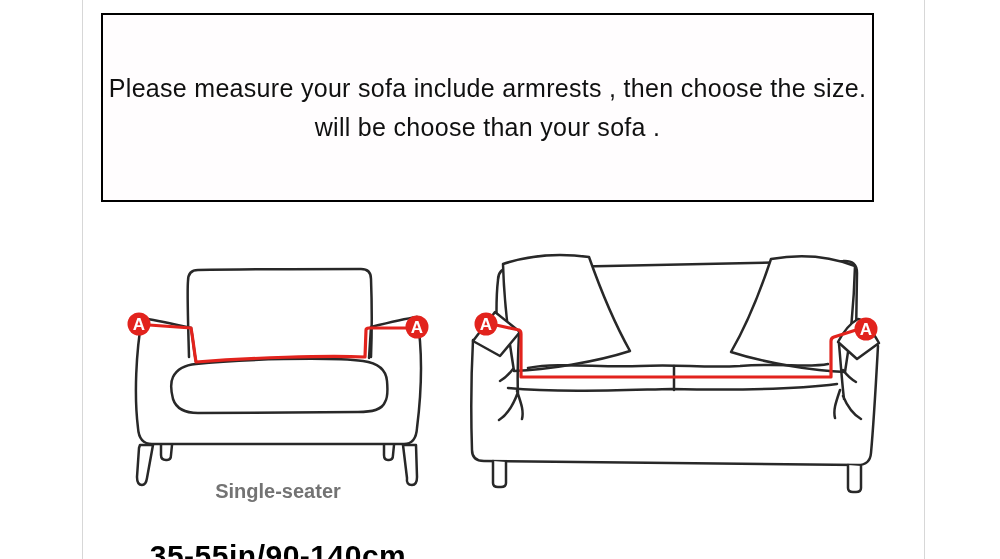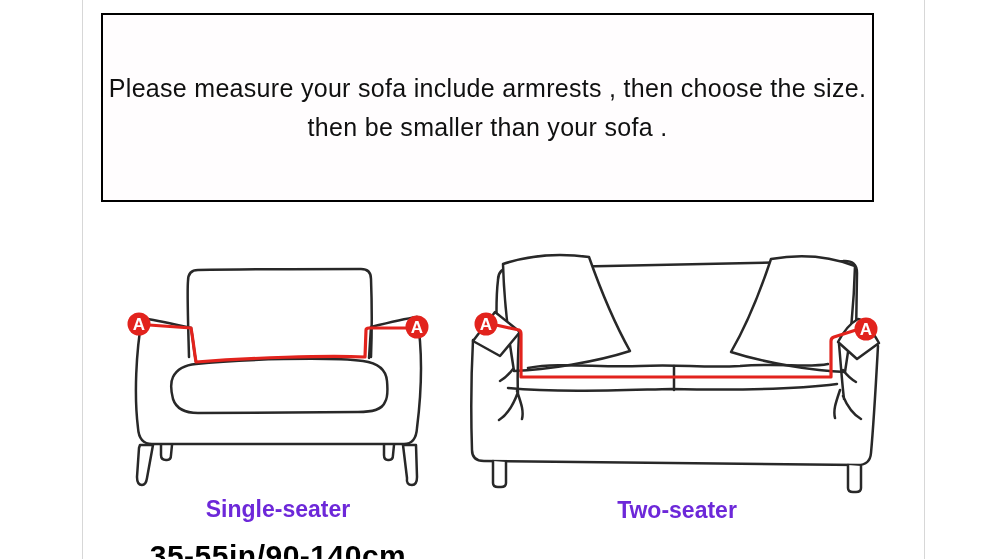--- a/index.html
+++ b/index.html
@@ -14,22 +14,22 @@
     position:absolute;left:101px;top:13px;width:769px;height:185px;
     border:2px solid #000000;background:#fffdfe;
     display:flex;flex-direction:column;align-items:center;justify-content:center;
   }
   .notice-line{
     font-size:25px;line-height:39px;color:#101010;text-align:center;
     letter-spacing:0.3px;white-space:nowrap;
   }
   .art{position:absolute;left:0;top:0;}
   .size-label{
-    position:absolute;font-weight:bold;font-size:23px;color:#6d28d9;
-    text-align:center;white-space:nowrap;margin-top:16px;
+    position:absolute;font-weight:bold;font-size:20px;color:#737373;
+    text-align:center;white-space:nowrap;
   }
   .size-range{
     position:absolute;font-weight:bold;font-size:30px;color:#000000;
     text-align:center;white-space:nowrap;letter-spacing:0.5px;margin-top:35px;
   }
   .lbl-single{left:128px;top:480px;width:300px;}
   .rng-single{left:88px;top:504px;width:380px;}
   .lbl-two{left:522px;top:481px;width:310px;}
   .rng-two{left:522px;top:504px;width:330px;}
   svg .ink{stroke:#282828;stroke-width:2.5;fill:none;stroke-linecap:round;stroke-linejoin:round;}
@@ -44,21 +44,21 @@
 </head>
 <body>
 
 <div class="canvas">
 
   <div class="page-rule left"></div>
   <div class="page-rule right"></div>
 
   <div class="notice-box">
     <div class="notice-line">Please measure your sofa include armrests , then choose the size.</div>
-    <div class="notice-line">then be smaller than your sofa .</div>
+    <div class="notice-line">will be choose than your sofa .</div>
   </div>
 
   <svg class="art" width="1000" height="559" viewBox="0 0 1000 559">
 
     <g>
 
       <path class="ink-fill" d="M189,357 C188,320 187,292 188,281 Q188,270 198,270 C250,269 310,269 361,269 Q371,269 371,279 C372,305 372,331 371,357"></path>
 
       <path class="ink-fill" d="M196,364 C240,359 330,357 363,361 C378,363 386,369 387,381 C388,392 387,399 385,402 C382,410 372,412 358,412 L198,413 C184,413 176,408 173,399 C171,391 170,383 173,377 C177,369 185,365 196,364 Z"></path>
 
@@ -119,15 +119,14 @@
       </g>
       <g>
         <circle class="badge" cx="866" cy="329" r="11.5"></circle>
         <text class="badge-letter" x="866" y="335">A</text>
       </g>
     </g>
   </svg>
 
   <div class="size-label lbl-single">Single-seater</div>
   <div class="size-range rng-single">35-55in/90-140cm</div>
-  <div class="size-label lbl-two">Two-seater</div>
 
 </div>
 
 </body></html>

